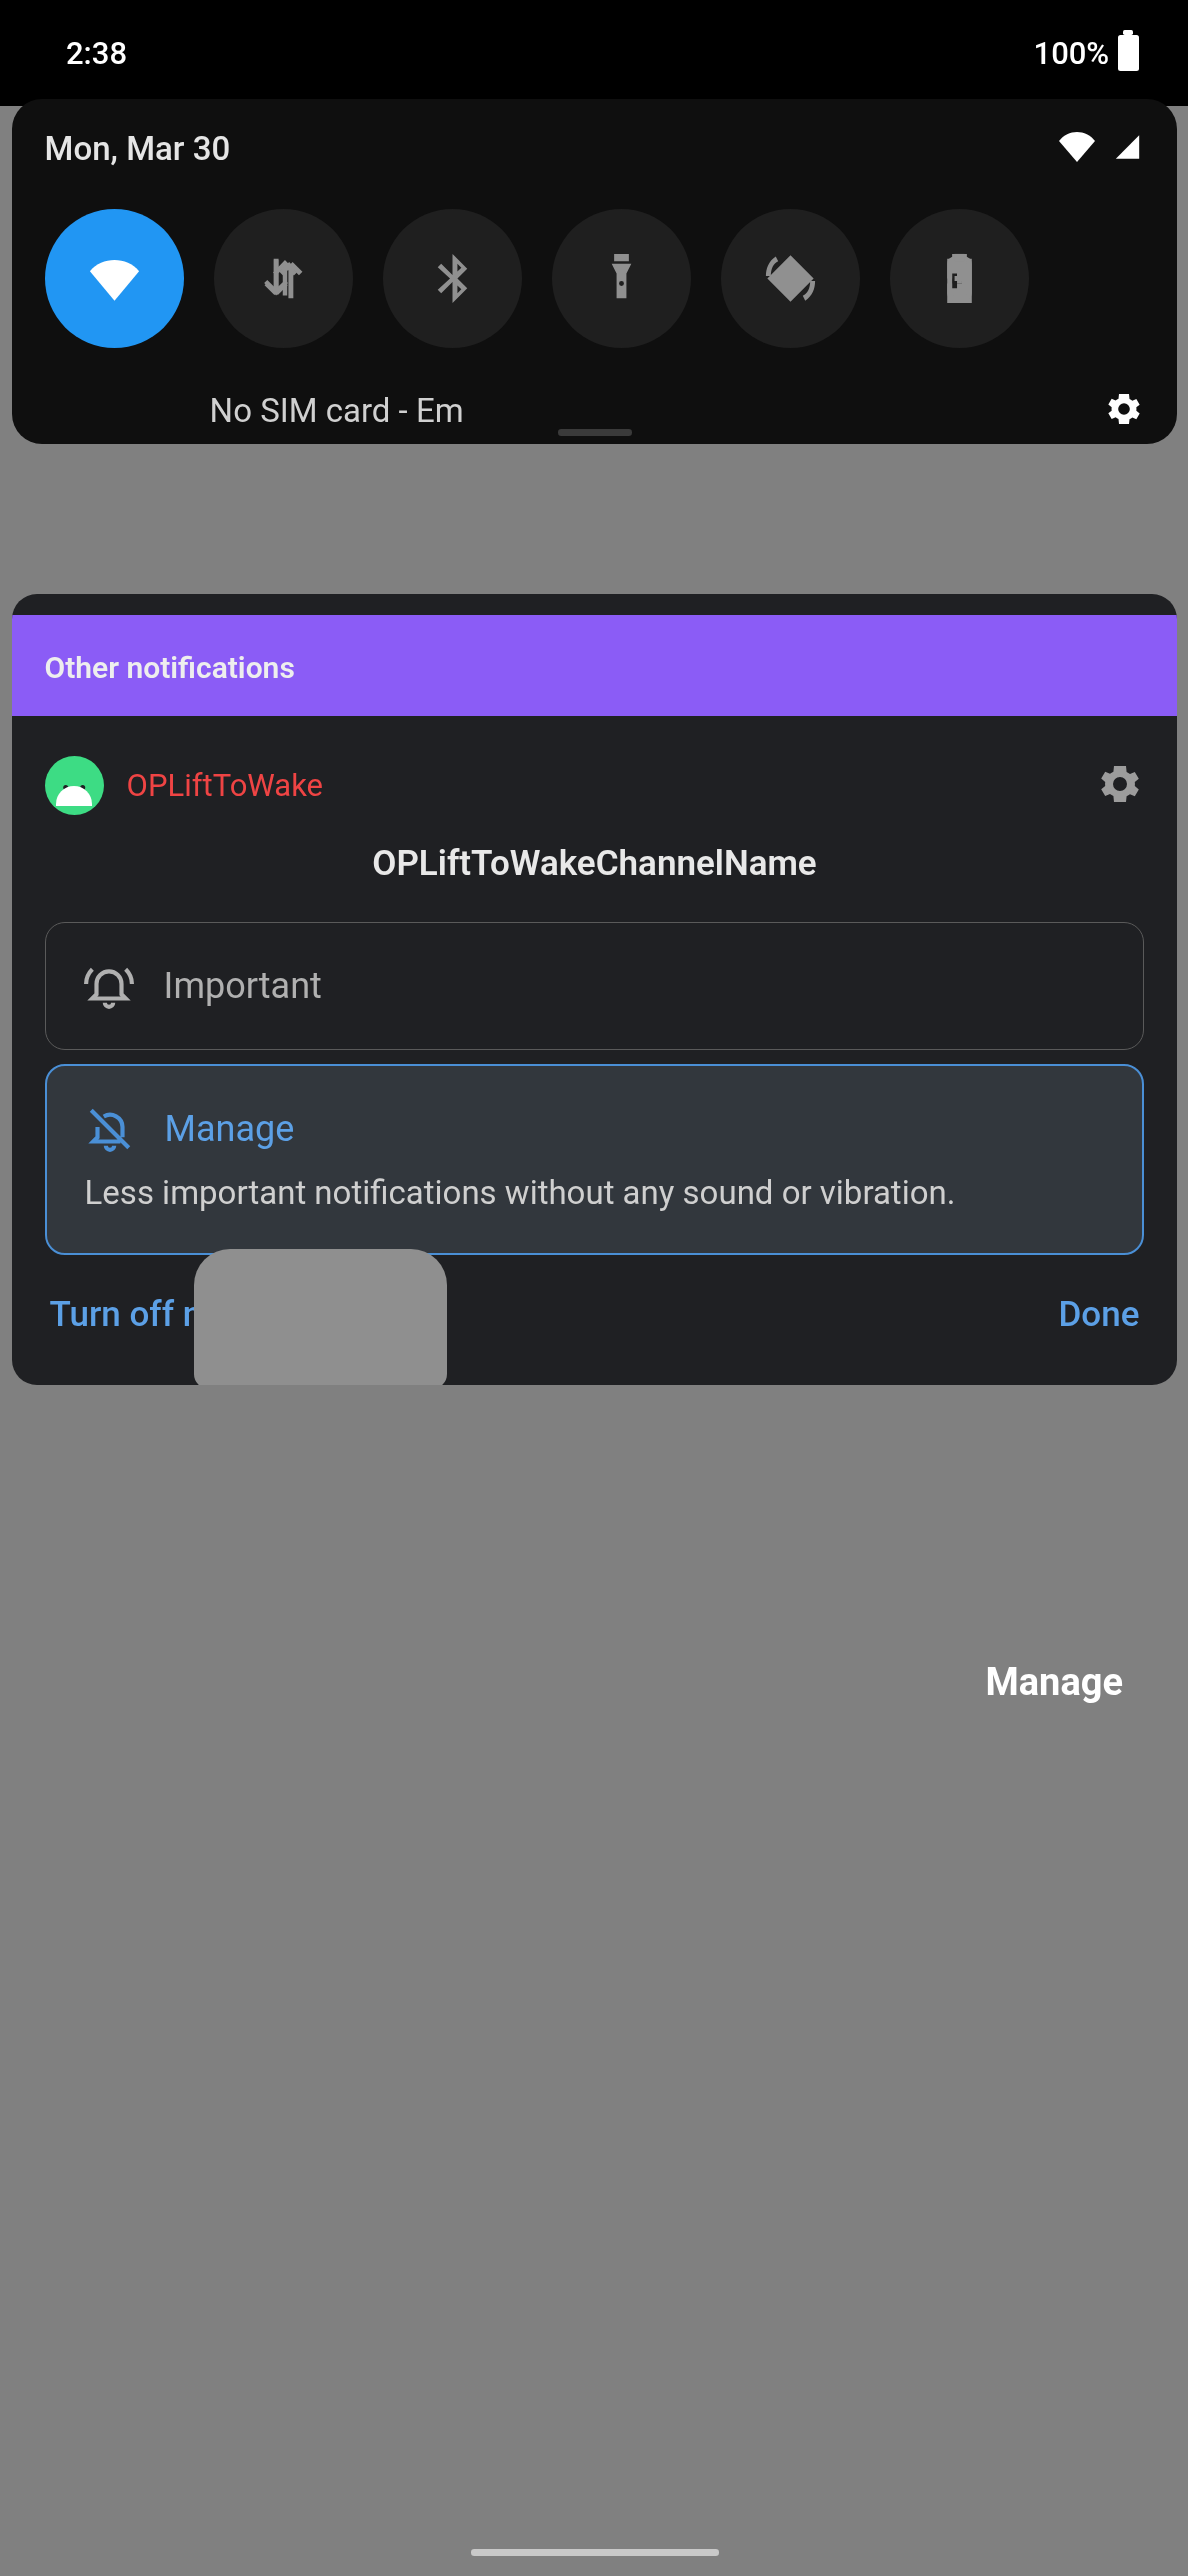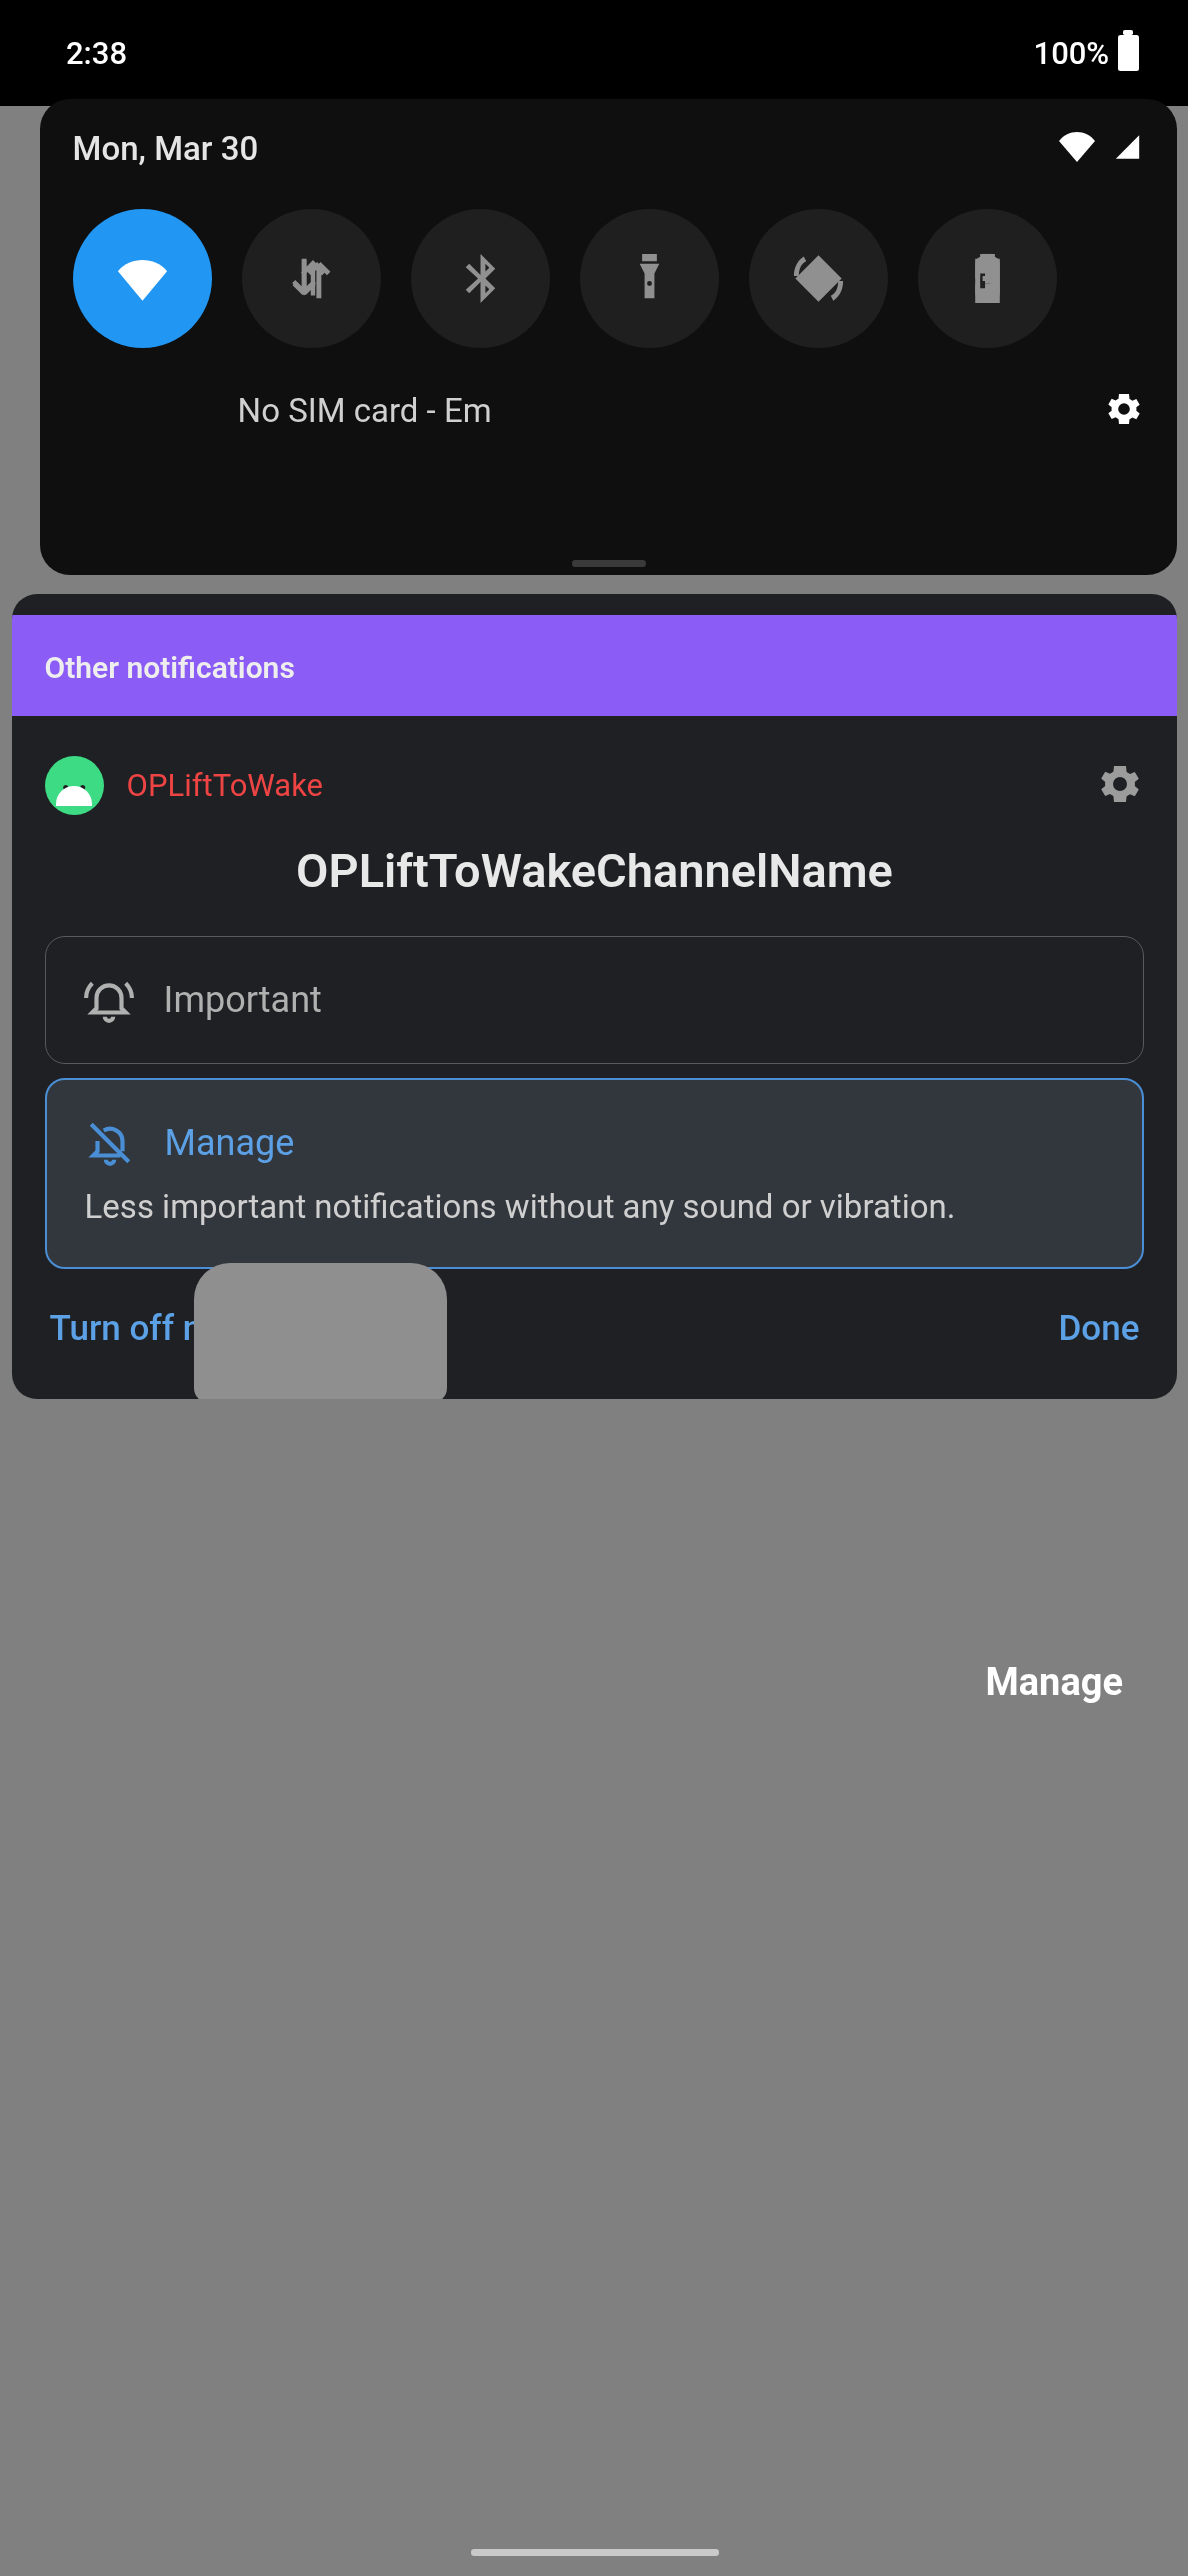--- a/index.html
+++ b/index.html
@@ -24,26 +24,25 @@
       font-size: 31px;
       font-weight: 500;
     }
     .statusbar .right { display: flex; align-items: center; gap: 8.3px; }
     .batt-icon { width: 21.5px; height: 36px; background: #fff; border-radius: 2.5px; position: relative; }
     .batt-icon::before { content:""; position:absolute; top:-5px; left:50%; transform:translateX(-50%); width:10px; height:5px; background:#fff; border-radius:1.7px; }
 
     .qs-panel {
       position: absolute;
       top: 99px; left: 11.6px; right: 11.6px;
-      height: 476px;
+      height: 345px;
       background: #0f0f0f;
       border-radius: 30px;
       padding: 30px 33px 25px 33px;
       color: #fff;
-      margin-left: 28px;
     }
     .qs-header {
       display: flex; justify-content: space-between; align-items: center;
       margin-bottom: 41px;
     }
     .qs-date { font-size: 33px; font-weight: 500; color: #e5e5e5; }
     .qs-head-icons { display:flex; gap:15px; align-items:center; }
 
     .qs-tiles { display:flex; gap:30px; justify-content:flex-start; margin-bottom:41px; }
     .tile {
@@ -77,21 +76,21 @@
     .notif-app-row {
       display:flex; align-items:center; justify-content:space-between; margin: 15px 0 28px 0;
     }
     .app-left { display:flex; align-items:center; gap:23px; }
     .app-avatar { width:59px; height:59px; border-radius:50%; background:#3ddc84; position:relative; overflow:hidden; }
     .app-avatar::after { content:""; position:absolute; bottom:9px; left:50%; transform:translateX(-50%); width:36px; height:20px; background:#fff; border-radius:18px 18px 0 0; }
     .app-avatar .dots { position:absolute; bottom:25px; left:50%; transform:translateX(-50%); display:flex; gap:11.6px; }
     .app-avatar .dots span { width:5px; height:5px; background:#1f2023; border-radius:50%; }
     .app-name { font-size:31px; color:#ef4444; }
     .gear-icon { color:#9c9c9c; }
-    .channel-name { text-align:center; font-size:47px; font-weight:600; color:#e8e8e8; margin-bottom:38px; }
+    .channel-name { text-align:center; font-size:35px; font-weight:600; color:#e8e8e8; margin-bottom:38px; }
 
     .option-card {
       border:1.7px solid #5a5a5a; border-radius:20px;
       padding:38px 38px; margin-bottom:14px;
       display:flex; flex-direction:column; gap:16.5px;
     }
     .option-card .row { display:flex; align-items:center; gap:30px; }
     .option-card .title { font-size:36px; color:#b0b0b0; }
     .option-card .desc { font-size:33px; color:#cfcfcf; line-height:1.35; }
     .option-card.selected { border:2.5px solid #4a8fd6; background:#32373d; }

